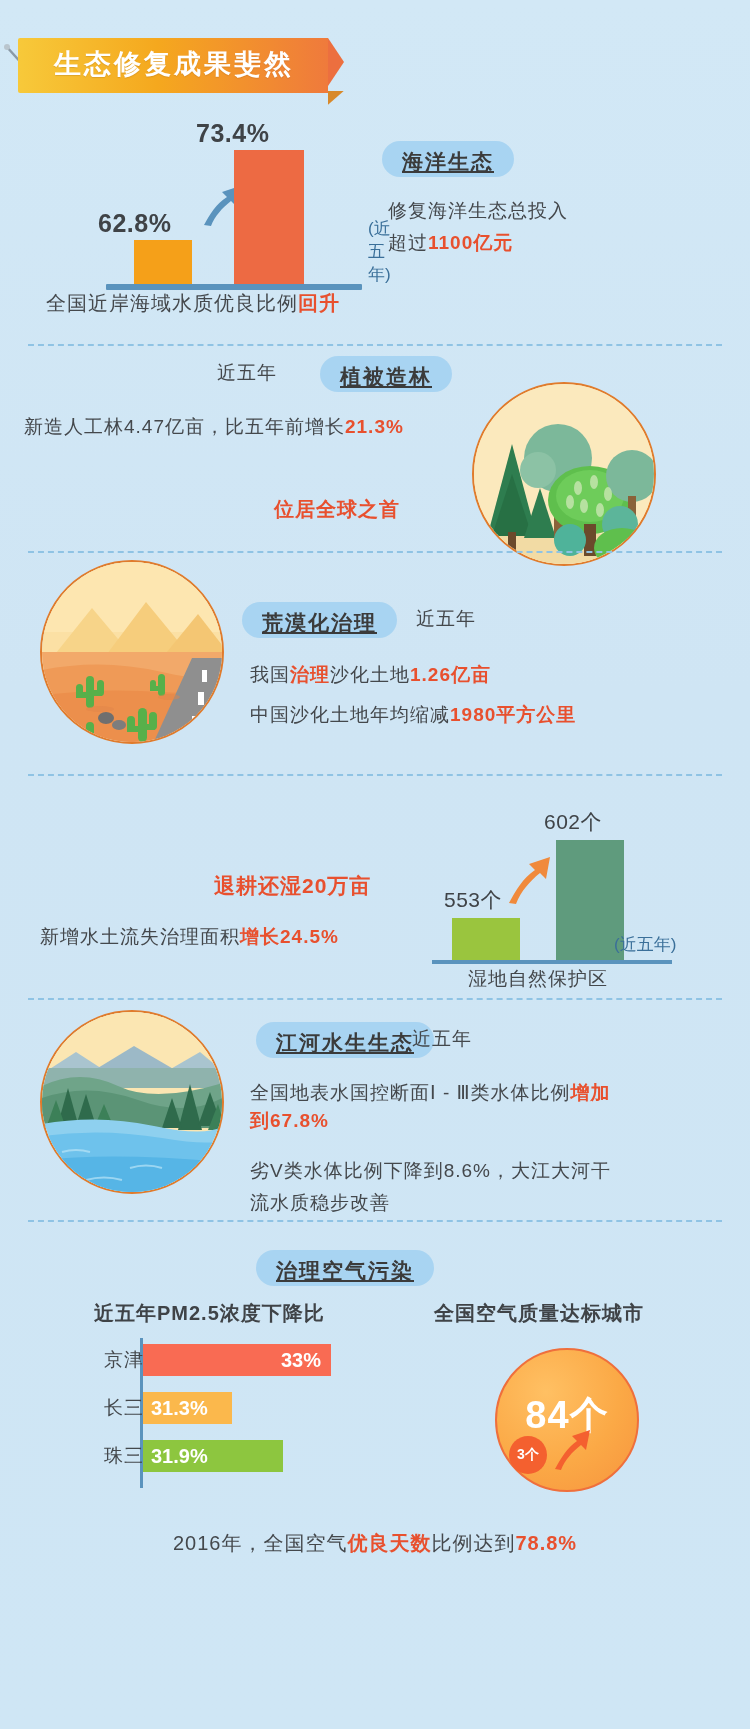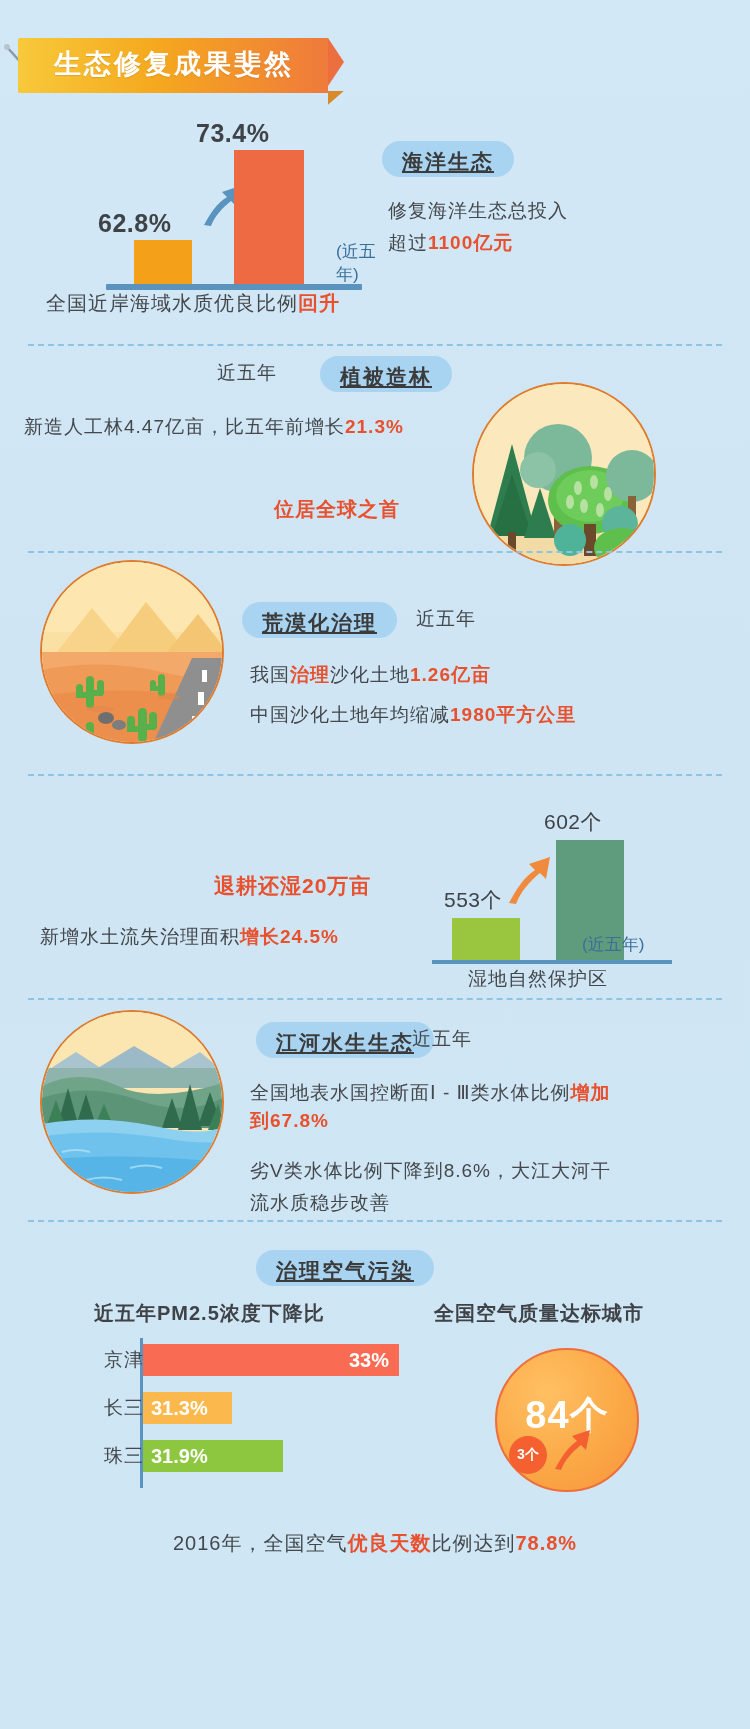--- a/index.html
+++ b/index.html
@@ -76,21 +76,21 @@
 
   
   .body-txt {
     font-size: 19px;
     color: #44484c;
     letter-spacing: 1px;
     line-height: 1.55;
     white-space: nowrap;
   }
   .hl { color: #e8502e; font-weight: bold; }
-  .note { color: #3a6f99; font-size: 17px; }
+  .note { color: #3a6f99; font-size: 17px; margin-left: 32px; }
 
   
   .s1-chart { position: absolute; left: 96px; top: 100px; width: 300px; height: 190px; }
   .s1-baseline {
     position: absolute; left: 10px; bottom: 0; width: 256px; height: 6px;
     background: #5a93bd; border-radius: 1px;
   }
   .bar-a {
     position: absolute; left: 38px; bottom: 6px;
     width: 58px; height: 44px; background: #f5a019;
@@ -426,21 +426,21 @@
   <div class="divider" style="top:1220px"></div>
 
   <div class="s6-pill pill">治理空气污染</div>
   <div class="s6-title-left">近五年PM2.5浓度下降比</div>
   <div class="s6-title-right">全国空气质量达标城市</div>
 
   <div class="hbars">
     <div class="hbar-axis"></div>
     <div class="hrow" style="top:6px">
       <span class="hname">京津冀</span>
-      <span class="hfill jjj" style="width:256px">33%</span>
+      <span class="hfill jjj" style="width:188px">33%</span>
     </div>
     <div class="hrow" style="top:54px">
       <span class="hname">长三角</span>
       <span class="hfill csj" style="width:89px">31.3%</span>
     </div>
     <div class="hrow" style="top:102px">
       <span class="hname">珠三角</span>
       <span class="hfill zsj" style="width:140px">31.9%</span>
     </div>
   </div>

